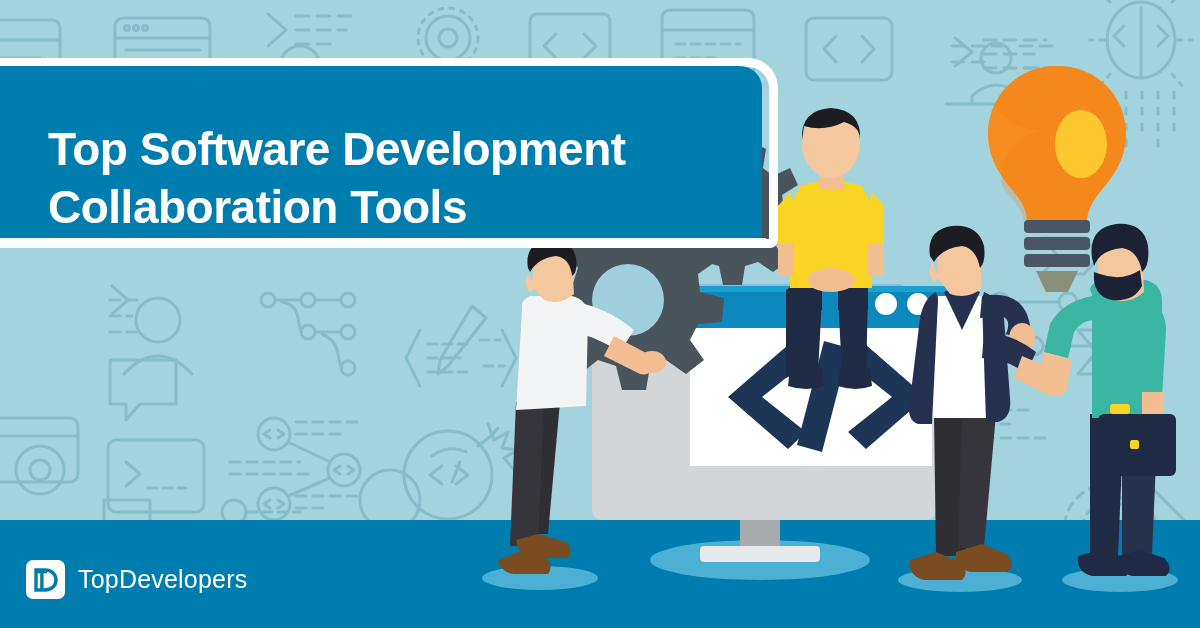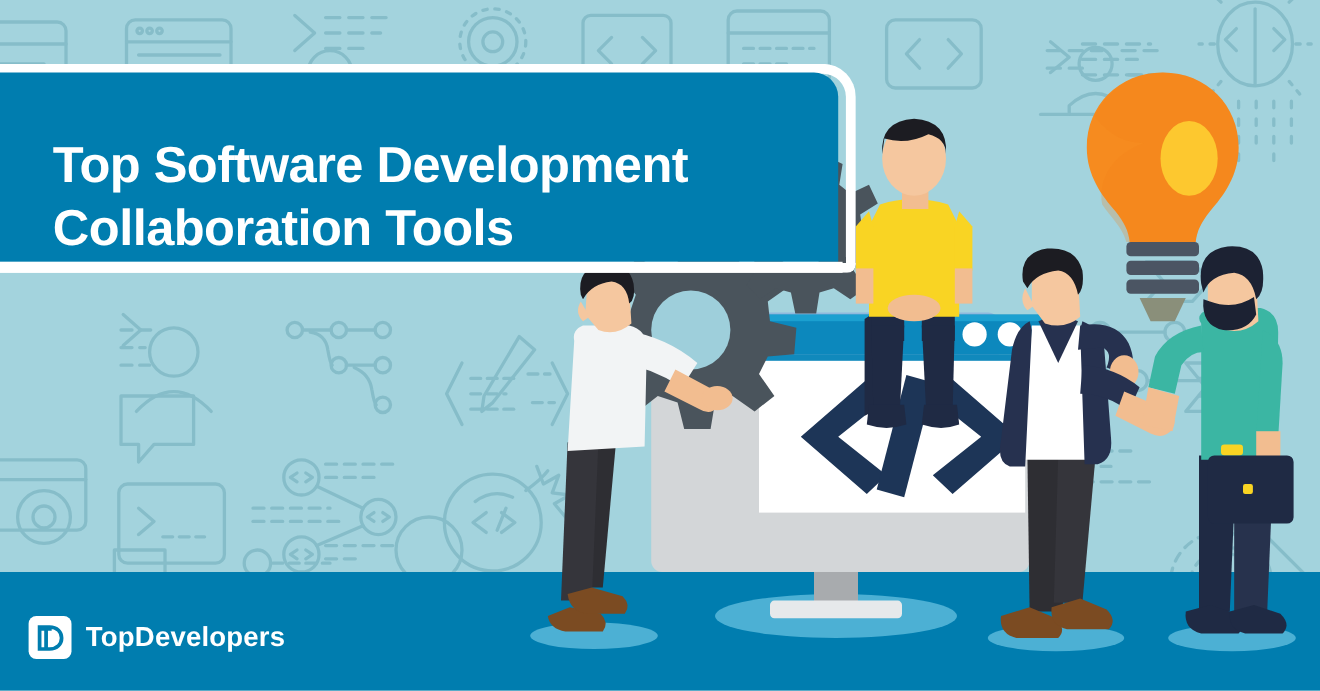--- a/index.html
+++ b/index.html
@@ -35,21 +35,21 @@
     display:flex; align-items:center; gap:13px;
     z-index:20;
   }
   .logo-mark {
     width:39px; height:39px; border-radius:7px; background:#ffffff;
     display:flex; align-items:center; justify-content:center;
     flex:0 0 auto;
   }
   .logo-text {
     color:#ffffff; font-size:25px; letter-spacing:.2px;
-    font-weight:700; white-space:nowrap;
+    font-weight:400; white-space:nowrap;
   }
 
   
   .banner {
     position:absolute; left:-24px; top:66px;
     width:786px; height:172px;
     background:#007daf;
     border-top-right-radius:22px;
     border-bottom-right-radius:0px;
     z-index:14;

